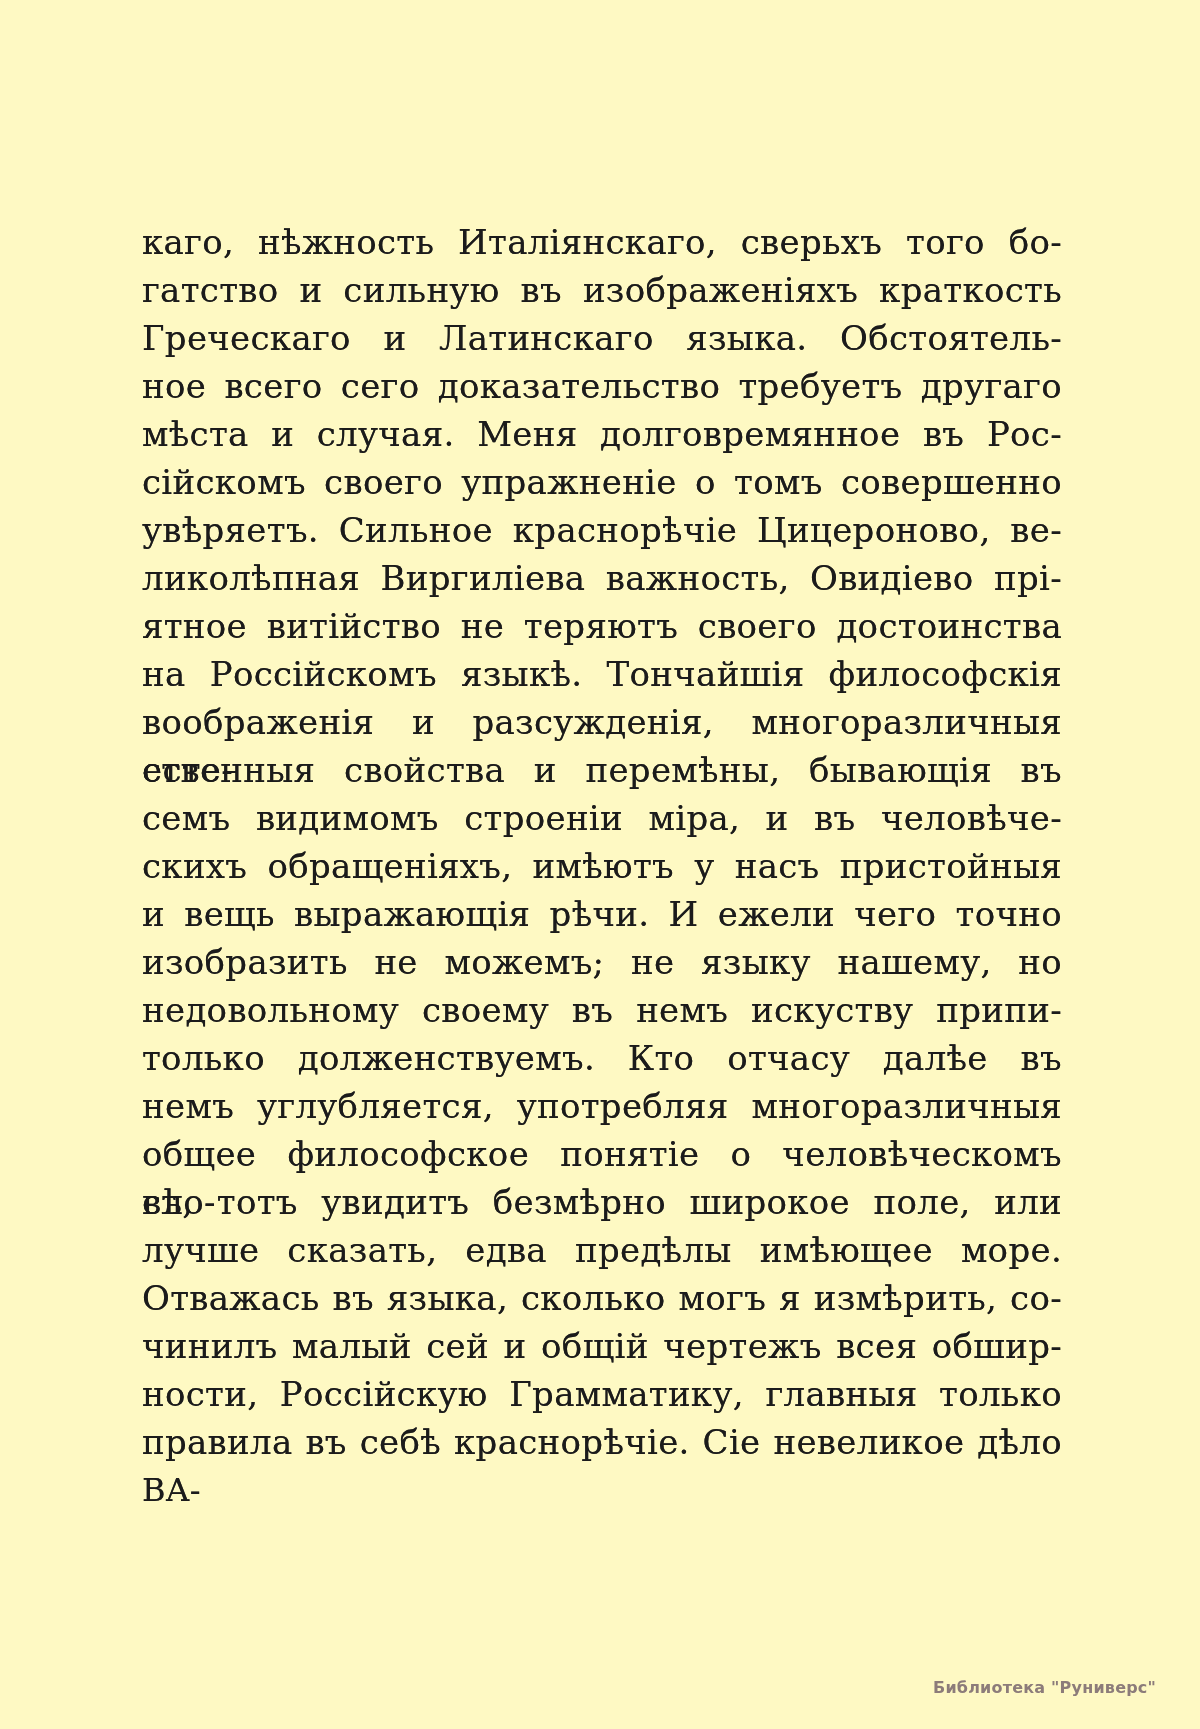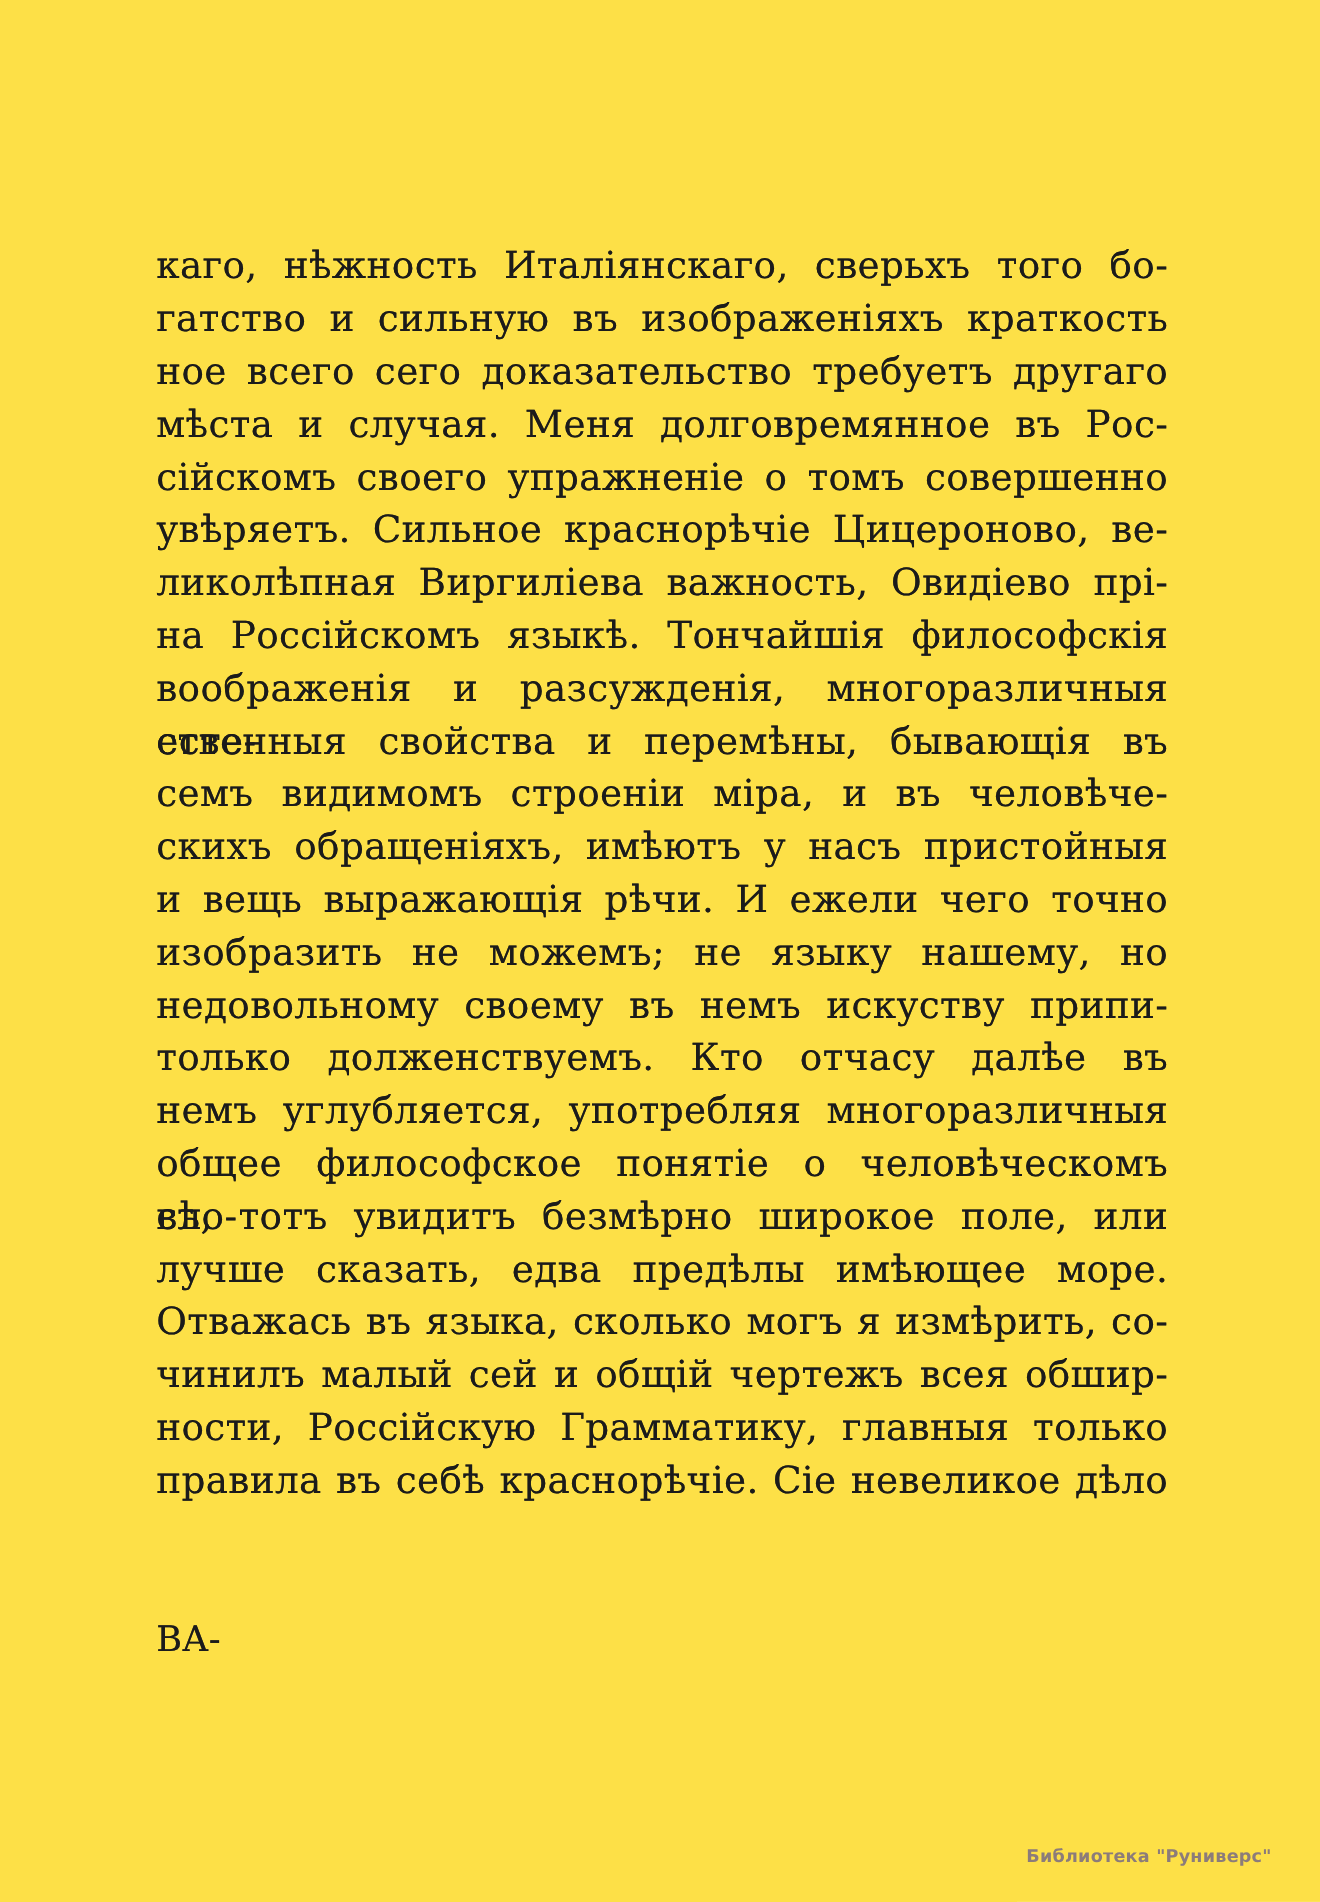--- a/index.html
+++ b/index.html
@@ -1,20 +1,20 @@
 <!DOCTYPE html>
 <html><head>
 <meta charset="utf-8">
 <style>
   html, body { margin: 0; padding: 0; }
   .page {
     position: relative;
     width: 1200px;
     height: 1729px;
-    background: #fde047;
+    background: #fef9c3;
     overflow: hidden;
     font-family: "DejaVu Serif", serif;
   }
   .text-block {
     position: absolute;
     left: 142px;
     top: 218px;
     width: 920px;
   }
   .line {
@@ -54,25 +54,27 @@
   }
 </style>
 </head>
 <body>
 
 <div class="page">
 
   <main class="text-block">
       <p class="line">каго, нѣжность Италіянскаго, сверьхъ того бо-</p>
       <p class="line">гатство и сильную въ изображеніяхъ краткость</p>
+      <p class="line">Греческаго и Латинскаго языка. Обстоятель-</p>
       <p class="line">ное всего сего доказательство требуетъ другаго</p>
       <p class="line">мѣста и случая. Меня долговремянное въ Рос-</p>
       <p class="line">сійскомъ своего упражненіе о томъ совершенно</p>
       <p class="line">увѣряетъ. Сильное краснорѣчіе Цицероново, ве-</p>
       <p class="line">ликолѣпная Виргиліева важность, Овидіево прі-</p>
+      <p class="line">ятное витійство не теряютъ своего достоинства</p>
       <p class="line">на Россійскомъ языкѣ. Тончайшія философскія</p>
       <p class="line">воображенія и разсужденія, многоразличныя есте-</p>
       <p class="line">ственныя свойства и перемѣны, бывающія въ</p>
       <p class="line">семъ видимомъ строеніи міра, и въ человѣче-</p>
       <p class="line">скихъ обращеніяхъ, имѣютъ у насъ пристойныя</p>
       <p class="line">и вещь выражающія рѣчи. И ежели чего точно</p>
       <p class="line">изобразить не можемъ; не языку нашему, но</p>
       <p class="line">недовольному своему въ немъ искуству припи-</p>
       <p class="line">только долженствуемъ. Кто отчасу далѣе въ</p>
       <p class="line">немъ углубляется, употребляя многоразличныя</p>

